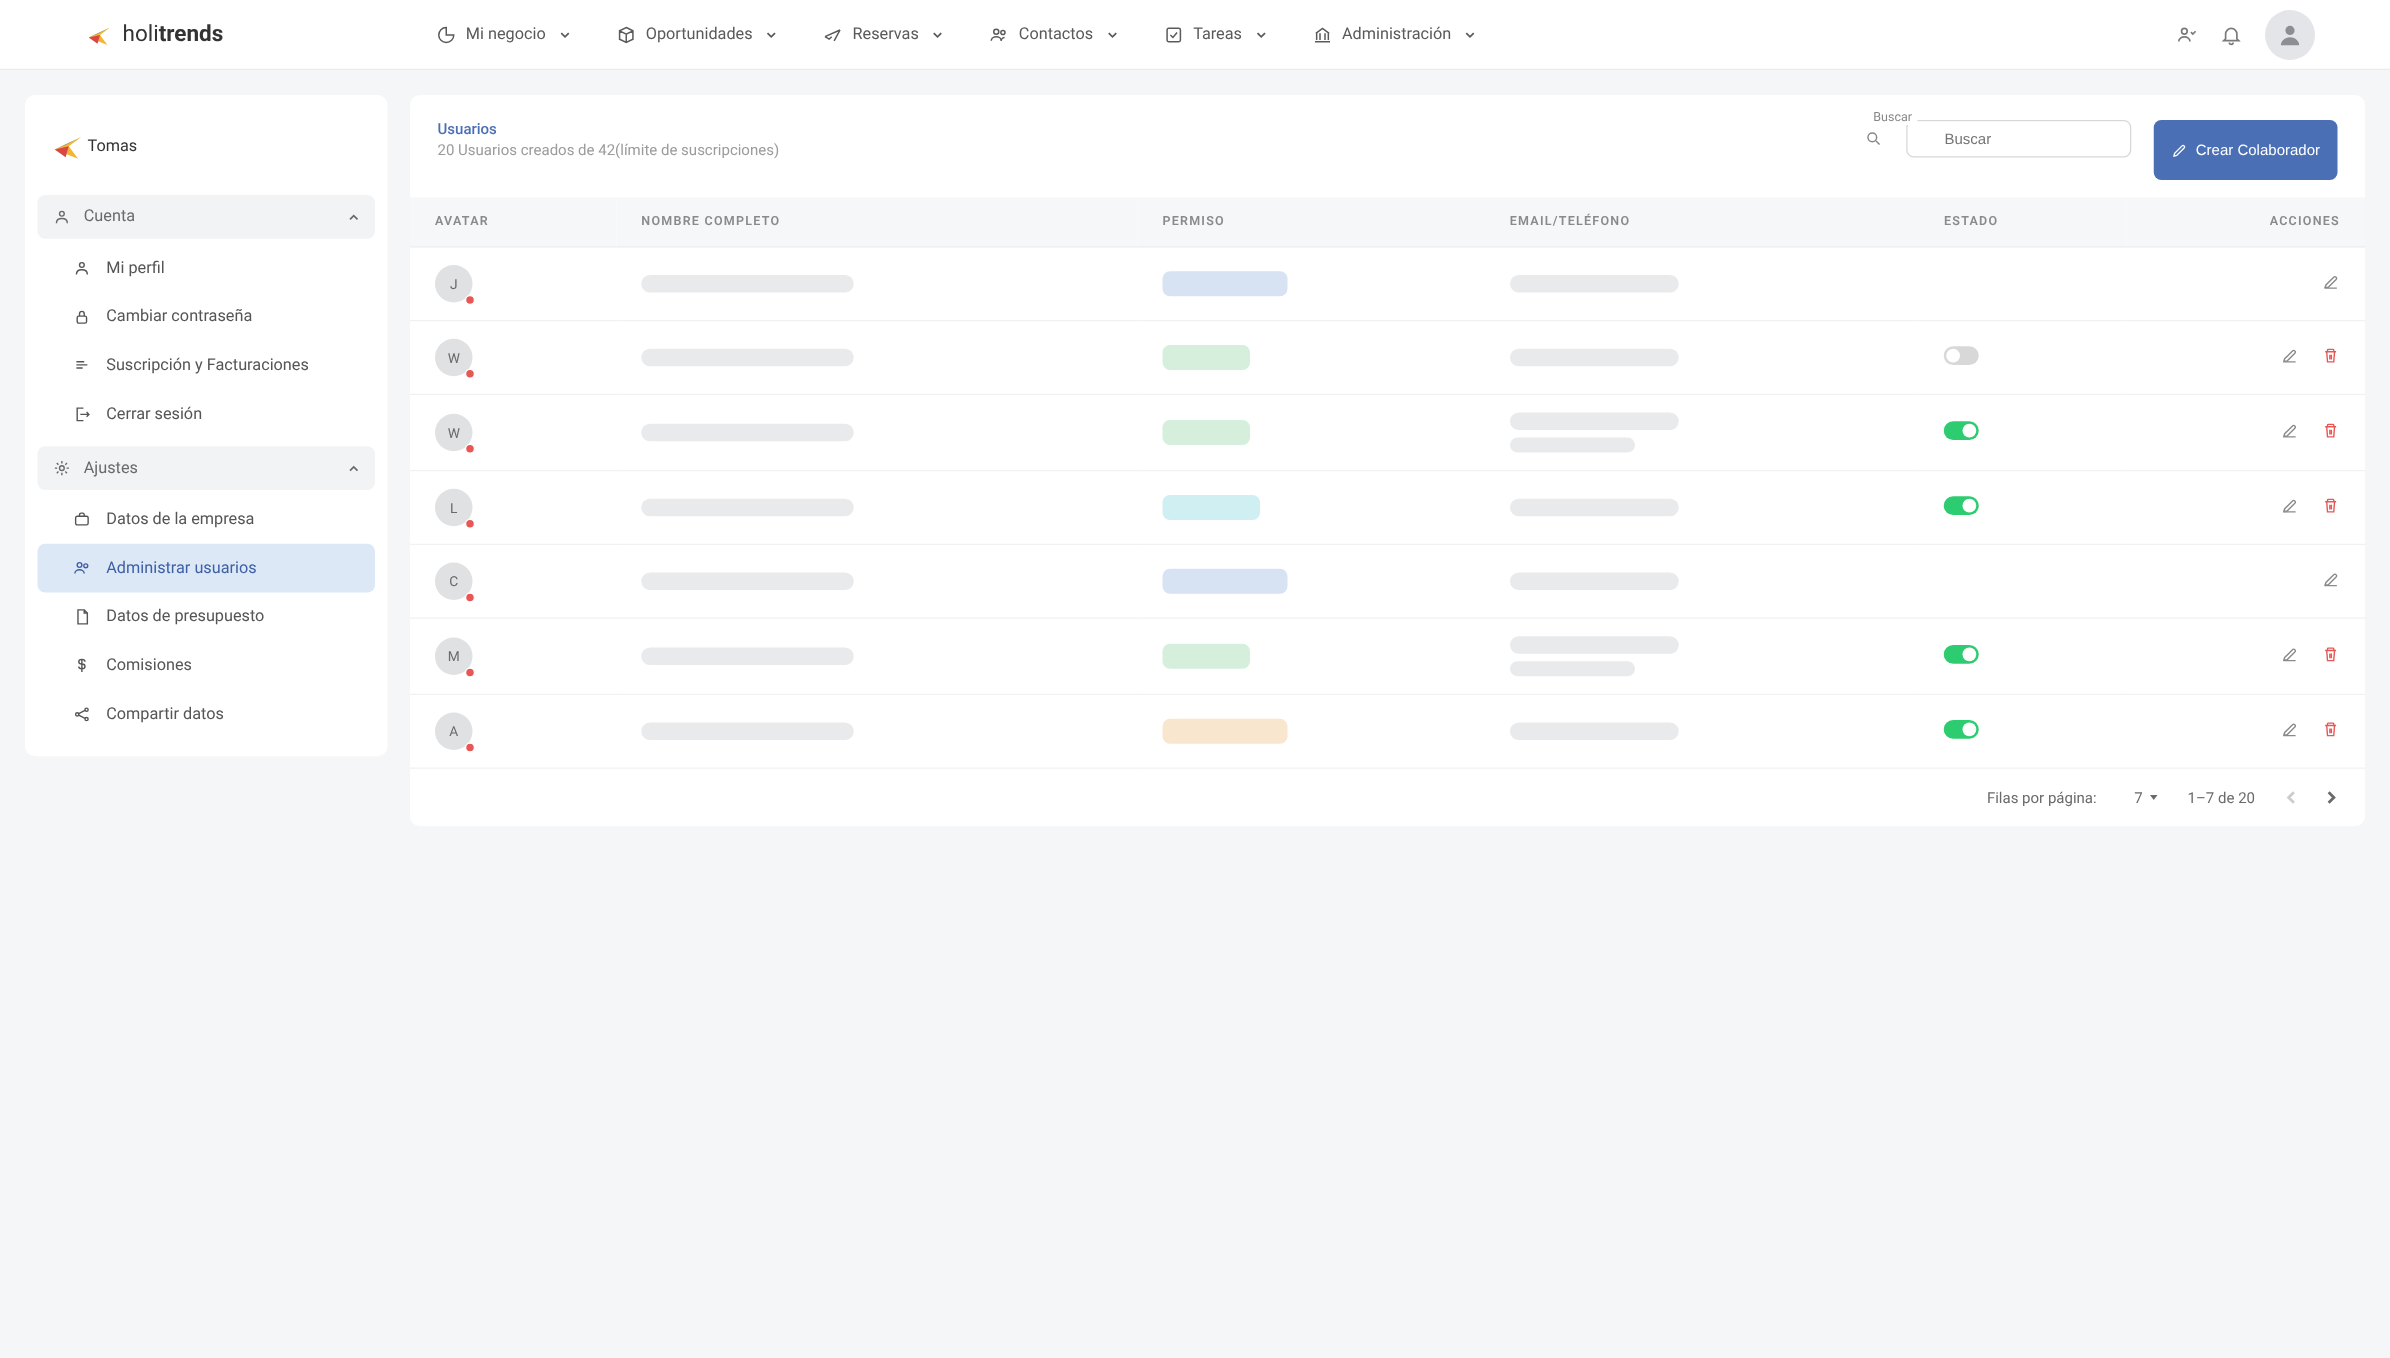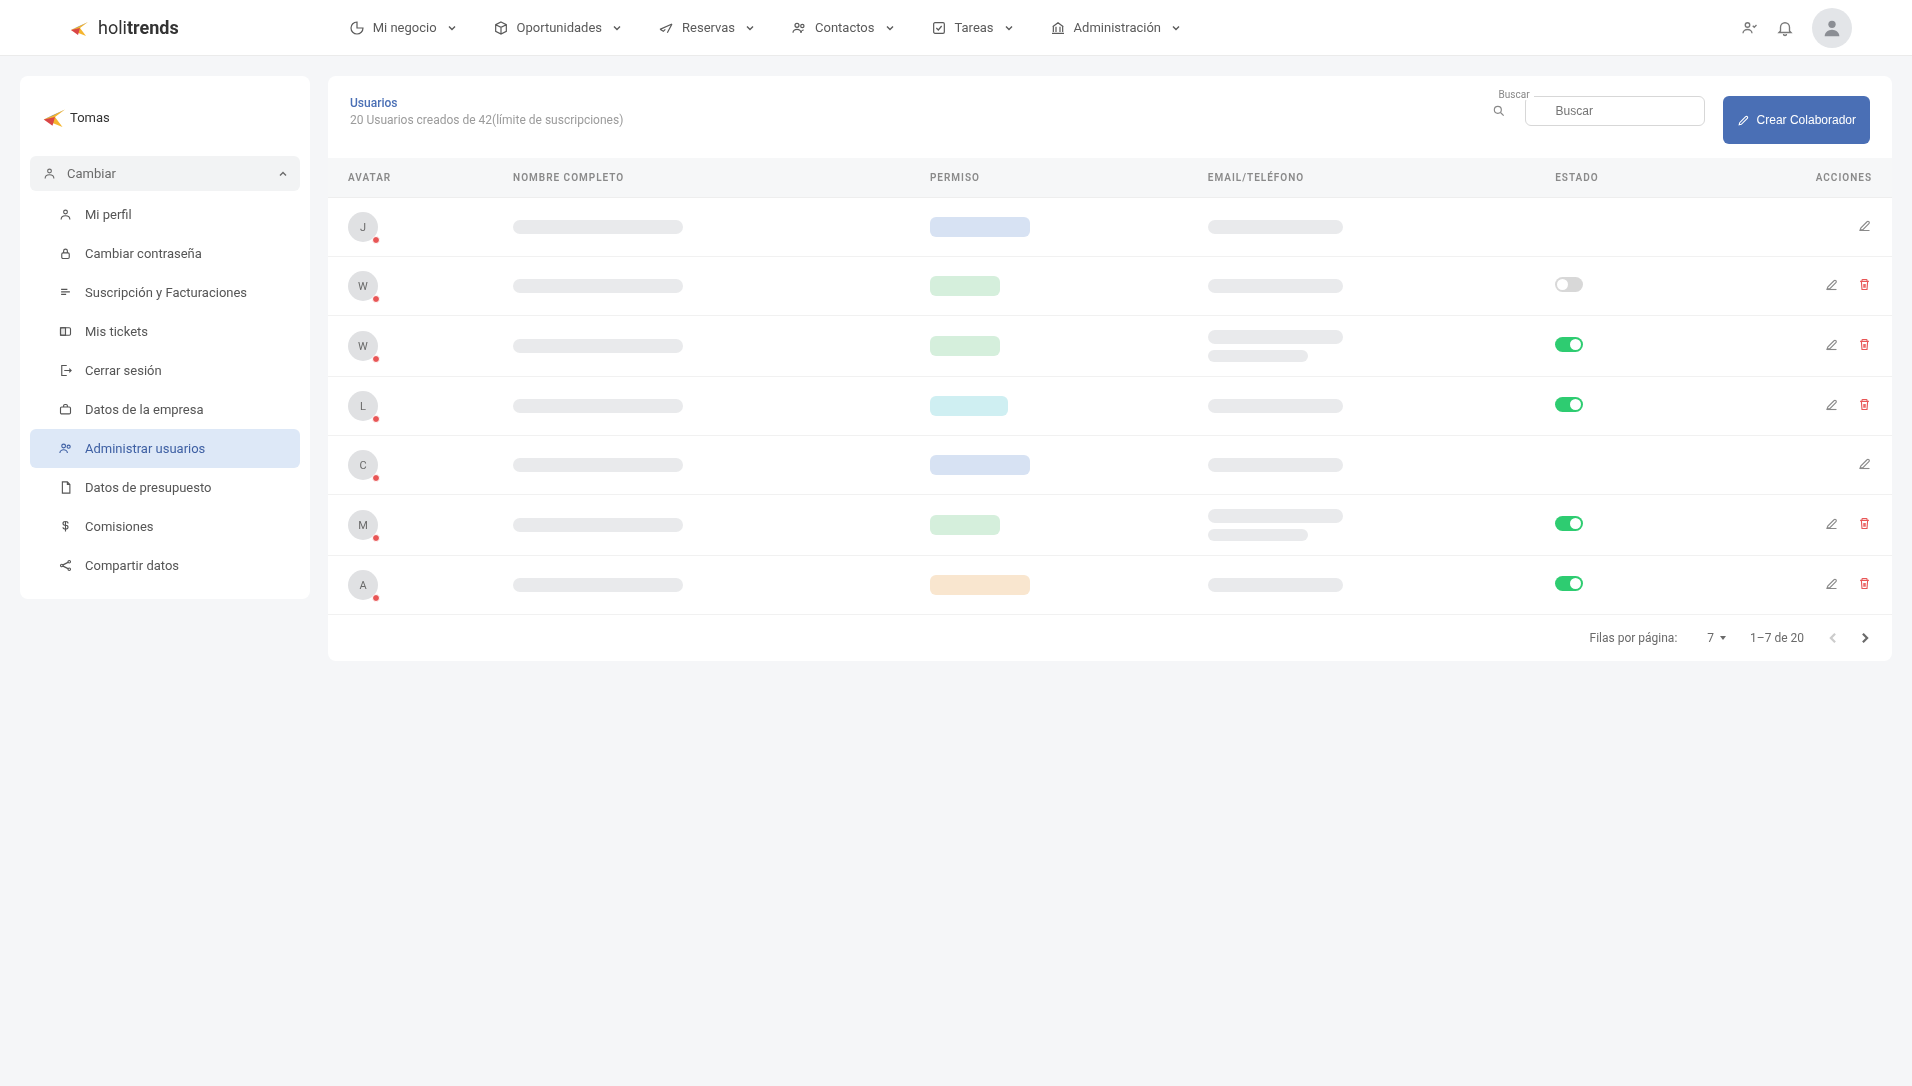--- a/index.html
+++ b/index.html
@@ -181,21 +181,21 @@
           <path d="M3 14 L12 12 L10 19 Z" fill="#d94646"></path>
         </svg>
       <span class="name">Tomas</span>
     </div>
 
     <div class="side-group">
       <svg viewBox="0 0 24 24" width="15" height="15" fill="none" stroke="currentColor" stroke-width="1.8">
           <circle cx="12" cy="8" r="3"></circle>
           <path d="M5 20c0-4 3-6 7-6s7 2 7 6"></path>
         </svg>
-      <span>Cambiar</span>
+      <span>Cuenta</span>
       <svg class="chev" viewBox="0 0 10 10" fill="none" stroke="currentColor" stroke-width="1.4">
           <path d="M2 6.5 L5 3.5 L8 6.5"></path>
         </svg>
     </div>
     <div class="side-item">
       <svg viewBox="0 0 24 24" fill="none" stroke="currentColor" stroke-width="1.8">
           <circle cx="12" cy="8" r="3"></circle>
           <path d="M5 20c0-4 3-6 7-6s7 2 7 6"></path>
         </svg>
       <span>Mi perfil</span>
@@ -208,32 +208,35 @@
       <span>Cambiar contraseña</span>
     </div>
     <div class="side-item">
       <svg viewBox="0 0 24 24" fill="none" stroke="currentColor" stroke-width="1.8">
           <path d="M5 7 H15 M5 11 H19 M5 15 H13"></path>
         </svg>
       <span>Suscripción y Facturaciones</span>
     </div>
     <div class="side-item">
       <svg viewBox="0 0 24 24" fill="none" stroke="currentColor" stroke-width="1.8">
-          <rect x="4" y="6" width="16" height="12" rx="2"></rect>
-          <rect x="4" y="6" width="8" height="12" fill="currentColor" fill-opacity=".15"></rect>
-        </svg>
-      <span>Mis tickets</span>
-    </div>
-    <div class="side-item">
-      <svg viewBox="0 0 24 24" fill="none" stroke="currentColor" stroke-width="1.8">
           <path d="M14 4 H6 V20 H14 M10 12 H21 M18 9 L21 12 L18 15"></path>
         </svg>
       <span>Cerrar sesión</span>
     </div>
 
+    <div class="side-group">
+      <svg viewBox="0 0 24 24" width="15" height="15" fill="none" stroke="currentColor" stroke-width="1.8">
+          <circle cx="12" cy="12" r="3"></circle>
+          <path d="M12 3 V6 M12 18 V21 M3 12 H6 M18 12 H21 M5.5 5.5 L7.6 7.6 M16.4 16.4 L18.5 18.5 M18.5 5.5 L16.4 7.6 M7.6 16.4 L5.5 18.5"></path>
+        </svg>
+      <span>Ajustes</span>
+      <svg class="chev" viewBox="0 0 10 10" fill="none" stroke="currentColor" stroke-width="1.4">
+          <path d="M2 6.5 L5 3.5 L8 6.5"></path>
+        </svg>
+    </div>
     <div class="side-item">
       <svg viewBox="0 0 24 24" fill="none" stroke="currentColor" stroke-width="1.8">
           <rect x="4" y="8" width="16" height="11" rx="2"></rect>
           <path d="M9 8 V6 a2 2 0 0 1 2-2 h2 a2 2 0 0 1 2 2 V8"></path>
         </svg>
       <span>Datos de la empresa</span>
     </div>
     <div class="side-item active">
       <svg viewBox="0 0 24 24" fill="none" stroke="currentColor" stroke-width="1.8">
           <circle cx="9" cy="8" r="3"></circle>

